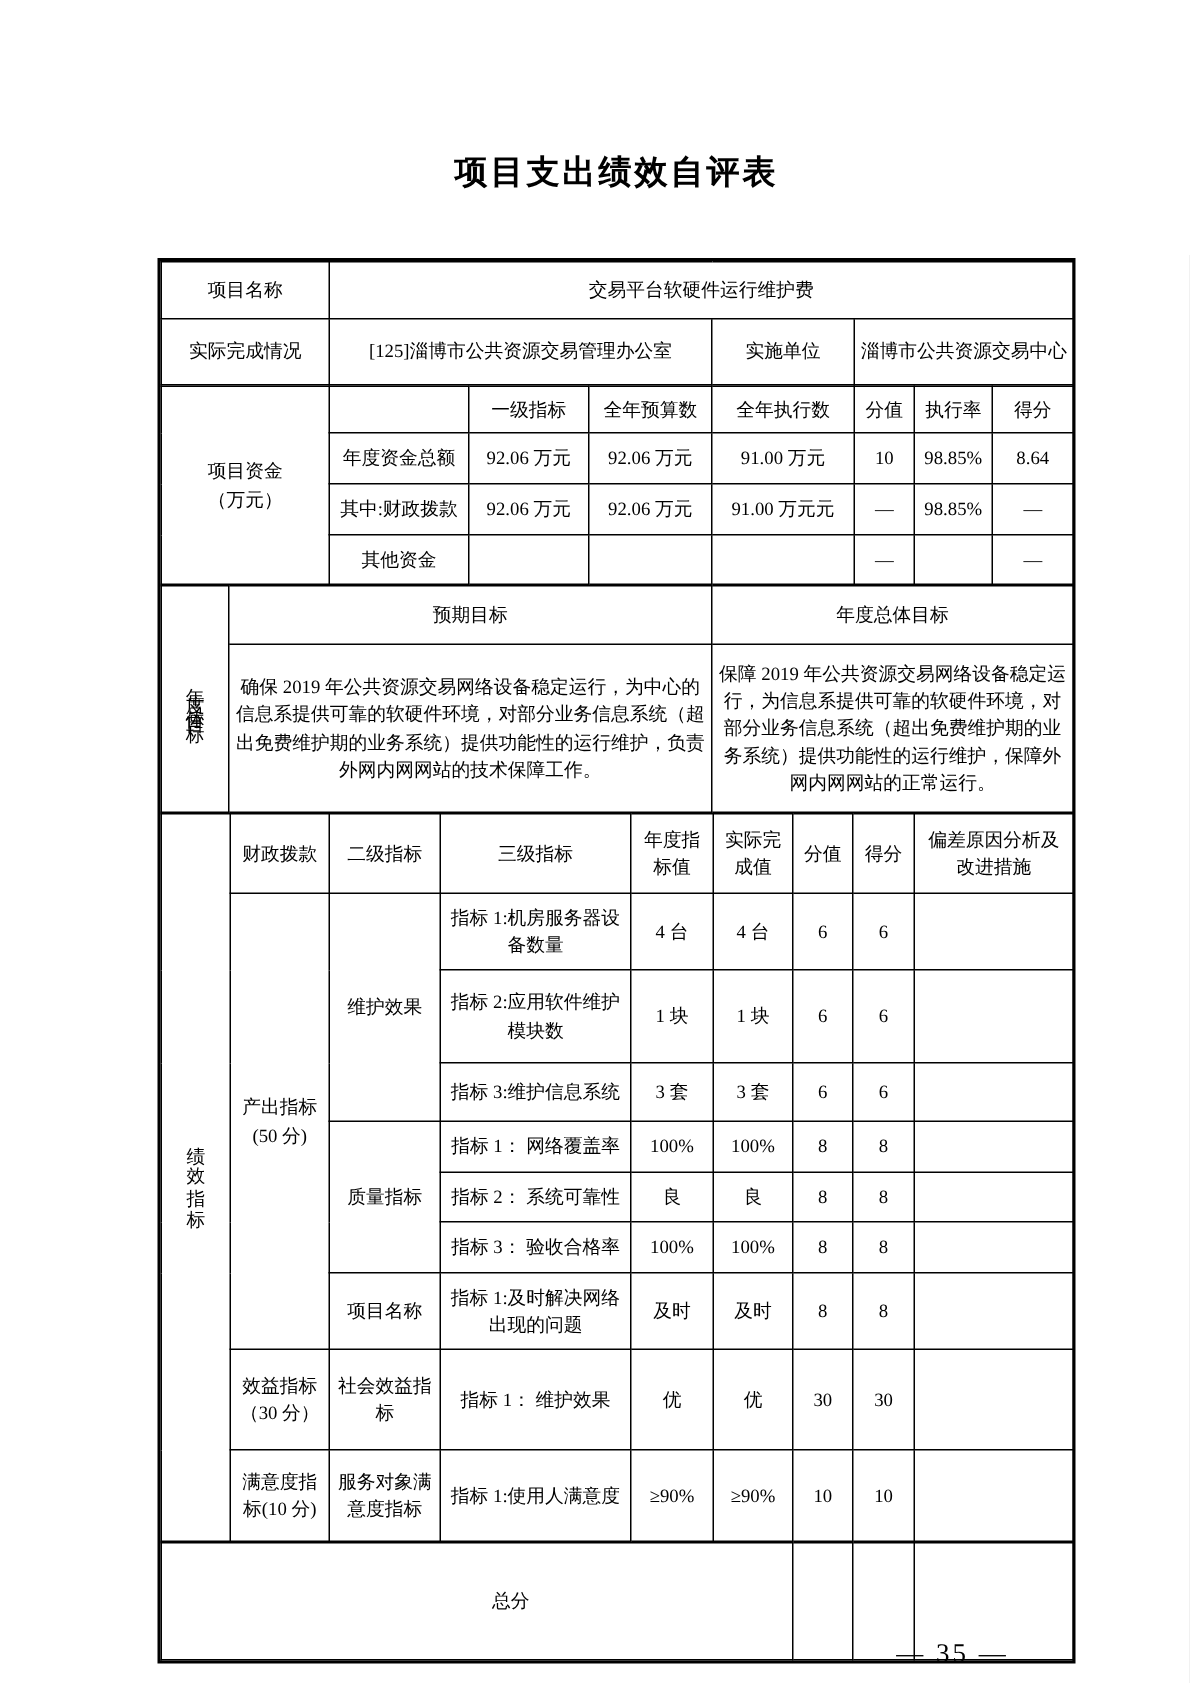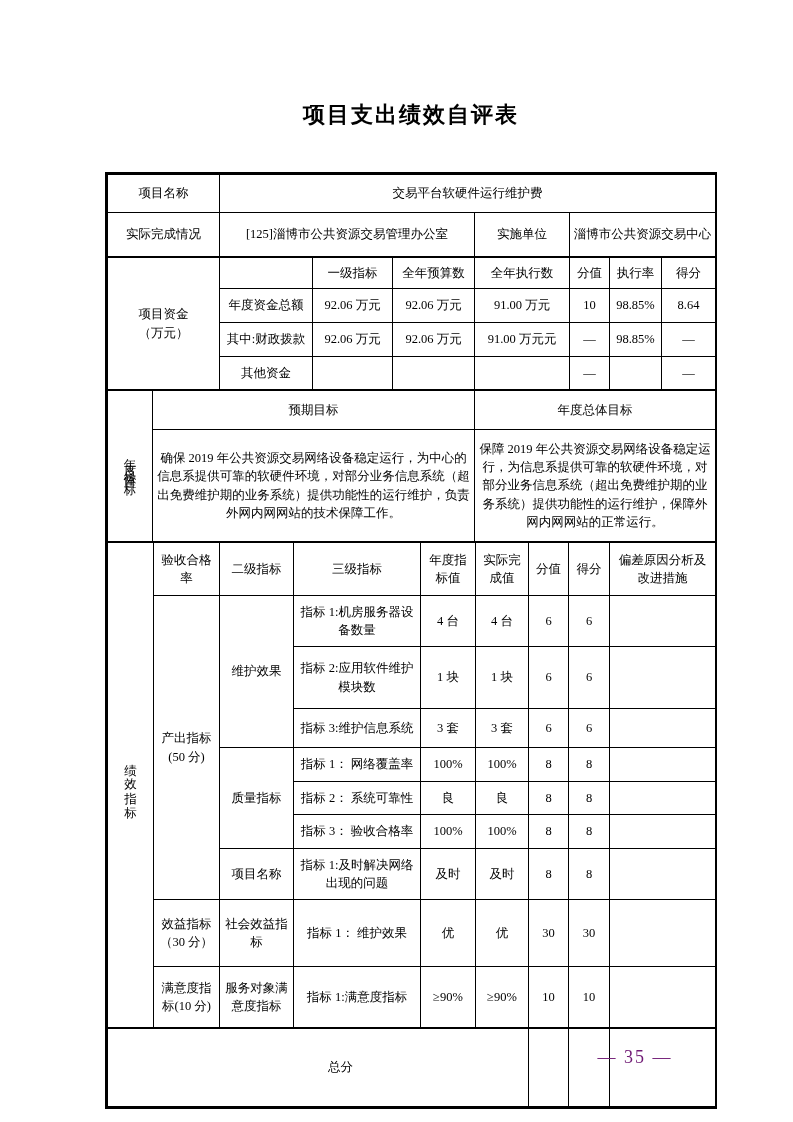--- a/index.html
+++ b/index.html
@@ -17,22 +17,22 @@
   .pre{white-space:pre-line;}
   .txt{text-align:justify;padding:6px 10px;line-height:1.75;}
   .vlabel{display:inline-block;writing-mode:vertical-rl;text-orientation:upright;}
   .vl-goal{letter-spacing:5px;}
   .vl-ind{letter-spacing:14px;}
   tr.rh33 td{height:33px;} tr.rh39 td{height:39px;}
   tr.rh26 td{height:26px;} tr.rh29 td{height:29px;} tr.rh28 td{height:28px;}
   tr.rh34 td{height:34px;} tr.rh107 td{height:107px;}
   tr.rh48 td{height:48px;} tr.rh46 td{height:46px;} tr.rh57 td{height:57px;}
   tr.rh62 td{height:62px;} tr.rh56 td{height:56px;} tr.rh50 td{height:50px;padding-left:48px;}
-  .pageno{position:absolute;left:560px;top:1047px;width:150px;text-align:center;
-        font-size:18px;letter-spacing:2px;color:#701a75;}
+  .pageno{position:absolute;left:560px;top:1092px;width:150px;text-align:center;
+        font-size:18px;letter-spacing:2px;color:#000000;}
 </style>
 </head>
 <body>
 
 <div class="page">
 
   <h1 class="doc-title">项目支出绩效自评表</h1>
 
   <div class="table-wrap">
 
@@ -141,21 +141,21 @@
           <col style="width:53px">
           <col style="width:40px">
           <col style="width:41px">
           <col style="width:106px">
         </colgroup>
       <tbody>
           <tr class="rh48">
         <td rowspan="10">
           <span class="vlabel vl-ind">绩效指标</span>
         </td>
-        <td>验收合格率</td>
+        <td>财政拨款</td>
         <td>二级指标</td>
         <td>三级指标</td>
         <td>年度指标值</td>
         <td>实际完成值</td>
         <td>分值</td>
         <td>得分</td>
         <td>偏差原因分析及改进措施</td>
       </tr>
       <tr class="rh46">
         <td rowspan="7" class="pre">产出指标
@@ -225,21 +225,21 @@
         <td>指标 1： 维护效果</td>
         <td>优</td>
         <td>优</td>
         <td>30</td>
         <td>30</td>
         <td></td>
       </tr>
       <tr class="rh56">
         <td>满意度指标(10 分)</td>
         <td>服务对象满意度指标</td>
-        <td>指标 1:满意度指标</td>
+        <td>指标 1:使用人满意度</td>
         <td>≥90%</td>
         <td>≥90%</td>
         <td>10</td>
         <td>10</td>
         <td></td>
       </tr>
     </tbody>
       </table>
 
     <table class="sec">

